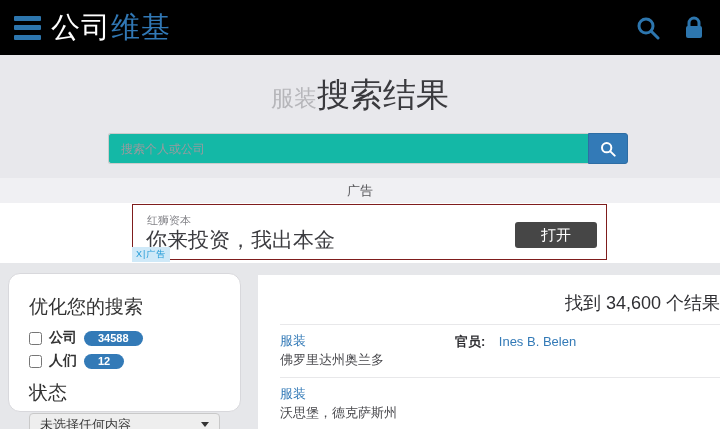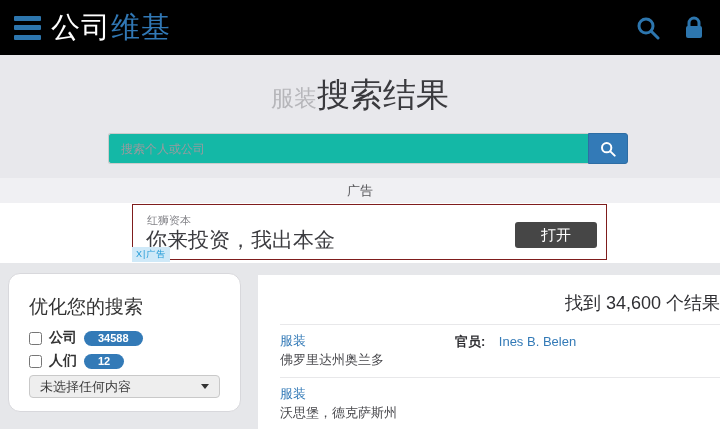--- a/index.html
+++ b/index.html
@@ -132,20 +132,21 @@
     <span class="filter-label">公司</span>
     <span class="count-badge">34588</span>
   </label>
 
   <label class="filter-row">
     <input type="checkbox" style="">
     <span class="filter-label">人们</span>
     <span class="count-badge">12</span>
   </label>
 </div>
+  <div class="status-title">状态</div>
   <div class="status-select">
     <span class="val">未选择任何内容</span>
     <span class="caret"></span>
   </div>
 </div>
 
 <div class="results-card">
   <div class="results-summary">找到 34,600 个结果</div>
   <div id="result-rows">
   <div class="result-row">

